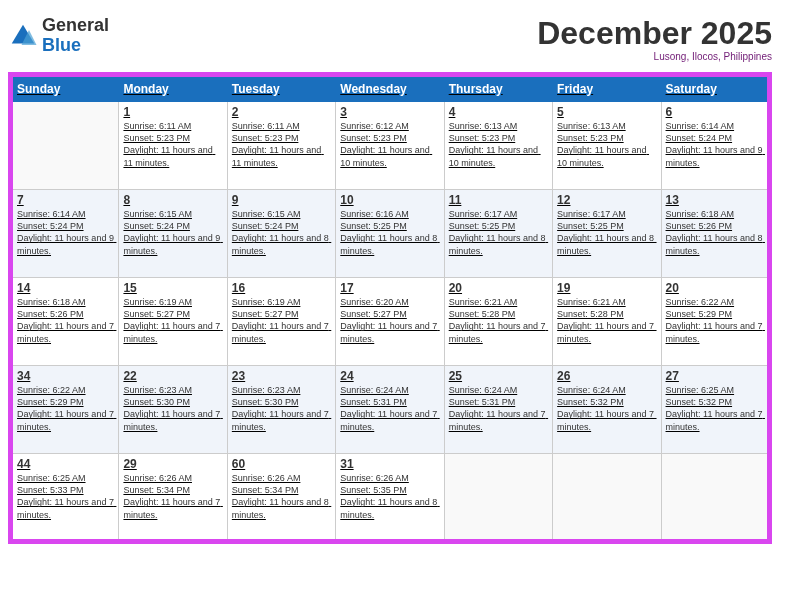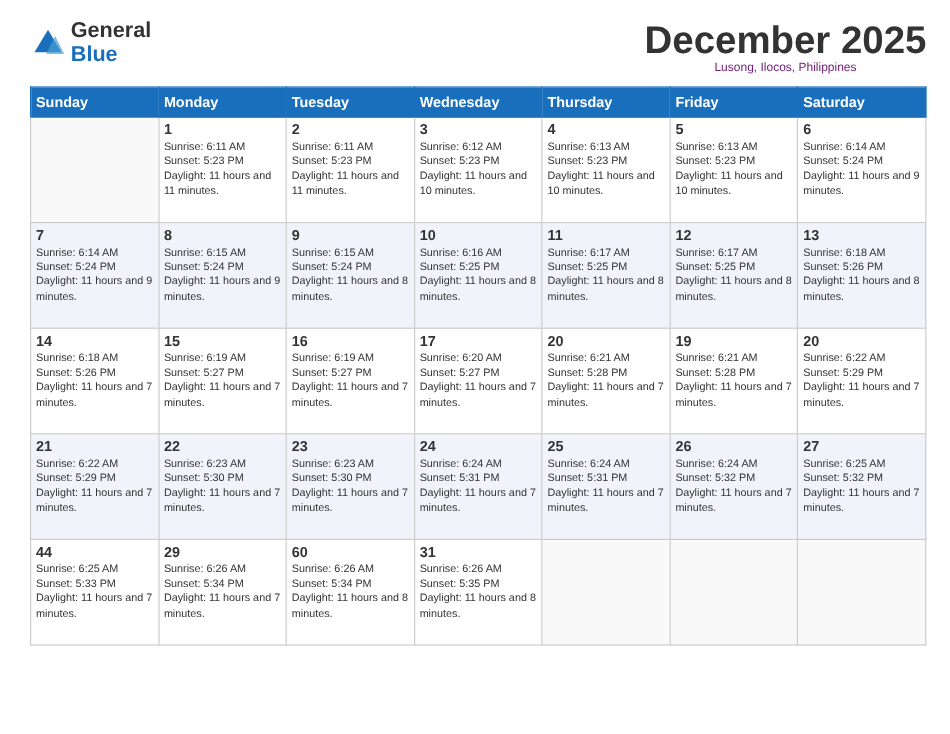--- a/index.html
+++ b/index.html
@@ -6,21 +6,21 @@
     body {
       font-family: Arial, sans-serif;
       background: #fff;
       width: 792px;
       height: 612px;
       overflow: hidden;
     }
     .page {
       width: 792px;
       height: 612px;
-      padding: 16px 20px 12px 25px;
+      padding: 16px 20px 12px 8px;
       background: #fff;
     }
     .header {
       display: flex;
       justify-content: space-between;
       align-items: flex-start;
       margin-bottom: 10px;
     }
     .logo {
       display: flex;
@@ -34,36 +34,37 @@
       line-height: 1.1;
     }
     .logo-general { color: #333; }
     .logo-blue { color: #1a6fbd; }
     .logo-icon {
       width: 30px;
       height: 30px;
       margin-right: 4px;
     }
     .title-block {
-      text-align: center;
+      text-align: right;
     }
     .month-title {
       font-size: 32px;
       font-weight: bold;
       color: #333;
       line-height: 1.1;
     }
     .location {
       font-size: 10px;
       color: #701a75;
     }
     .calendar {
       width: 100%;
       border-collapse: collapse;
-      border: 1px solid #d946ef;
+      border: 5px solid #d946ef;
+      text-decoration: underline;
     }
     .calendar th {
       background: #1a6fbd;
       color: #fff;
       font-size: 12px;
       font-weight: bold;
       padding: 5px 4px;
       text-align: left;
       border: 1px solid #1a6fbd;
     }
@@ -250,21 +251,21 @@
           </td>
           <td>
             <span class="day-num">20</span>
             <div class="day-info" style="white-space: pre-wrap;">Sunrise: 6:22 AM
 Sunset: 5:29 PM
 Daylight: 11 hours and 7 minutes.</div>
           </td>
         </tr>
         <tr class="row-alt">
           <td>
-            <span class="day-num">21</span>
+            <span class="day-num">34</span>
             <div class="day-info" style="white-space: pre-wrap;">Sunrise: 6:22 AM
 Sunset: 5:29 PM
 Daylight: 11 hours and 7 minutes.</div>
           </td>
           <td>
             <span class="day-num">22</span>
             <div class="day-info" style="white-space: pre-wrap;">Sunrise: 6:23 AM
 Sunset: 5:30 PM
 Daylight: 11 hours and 7 minutes.</div>
           </td>

